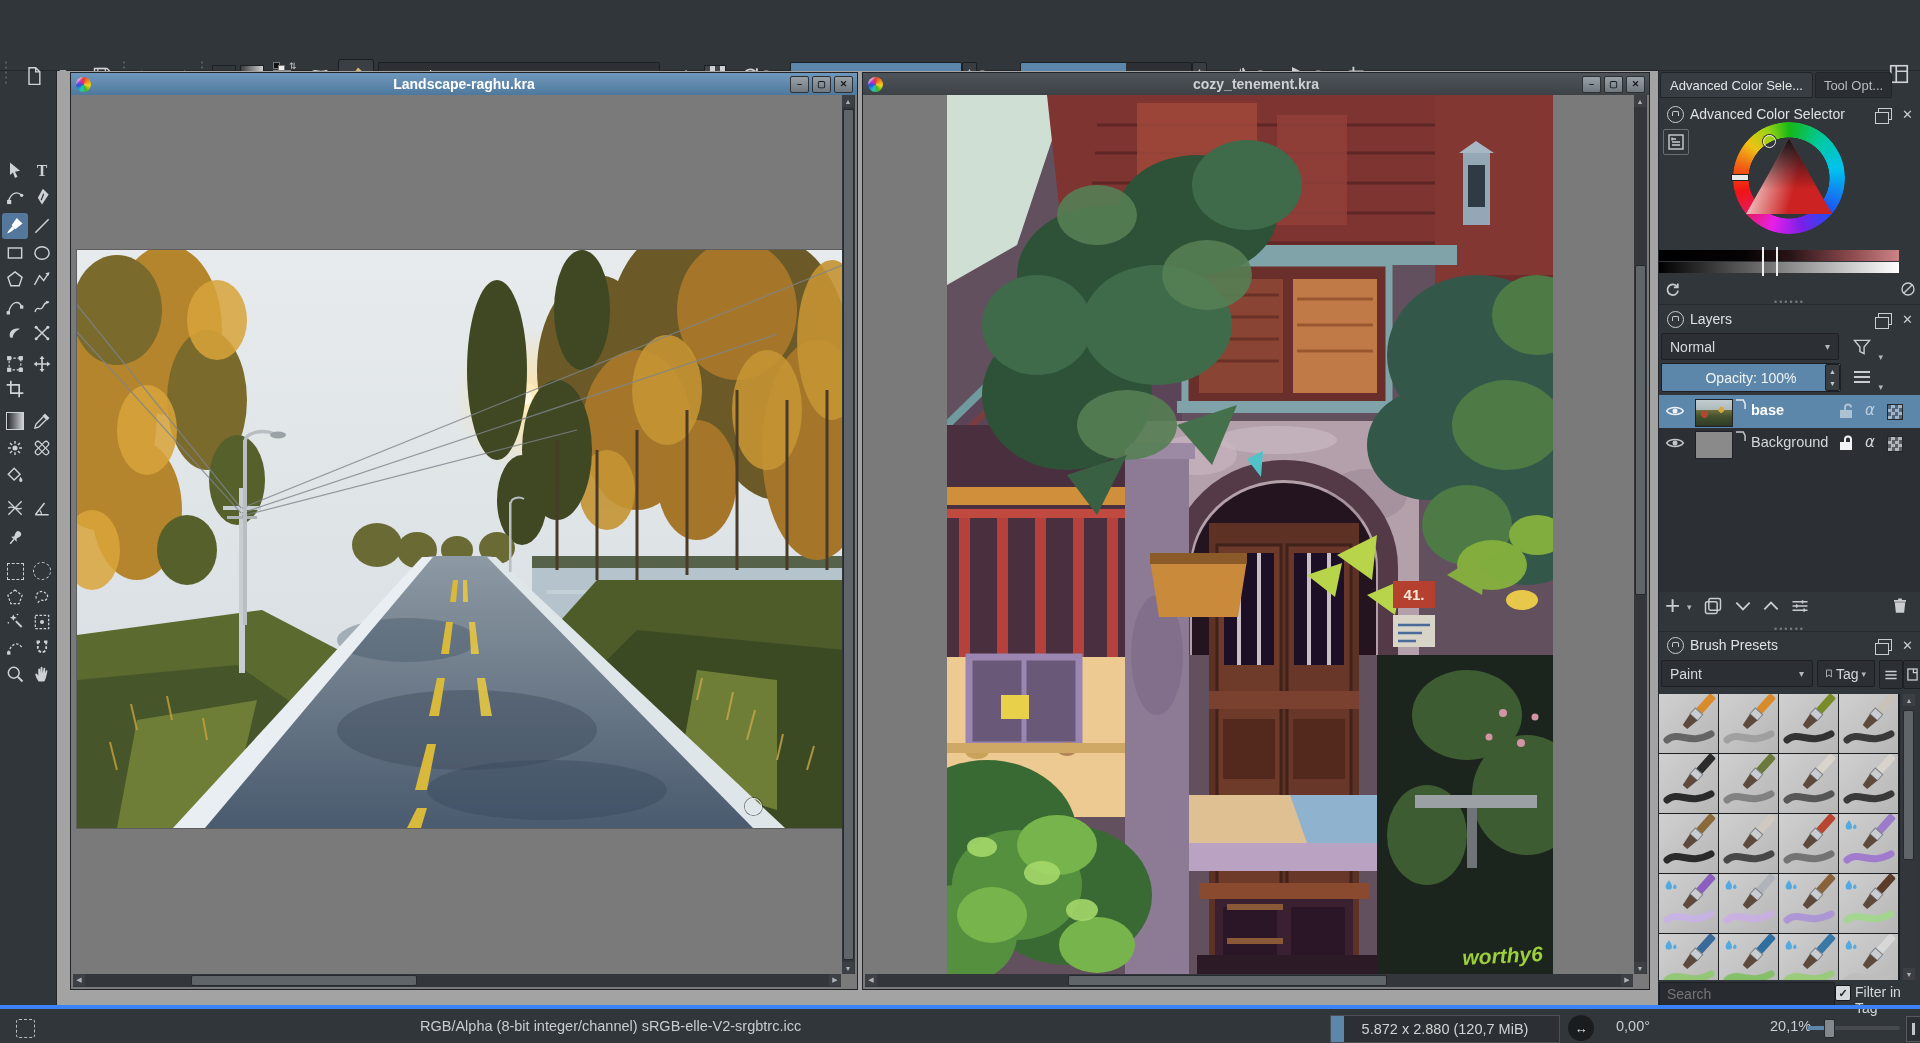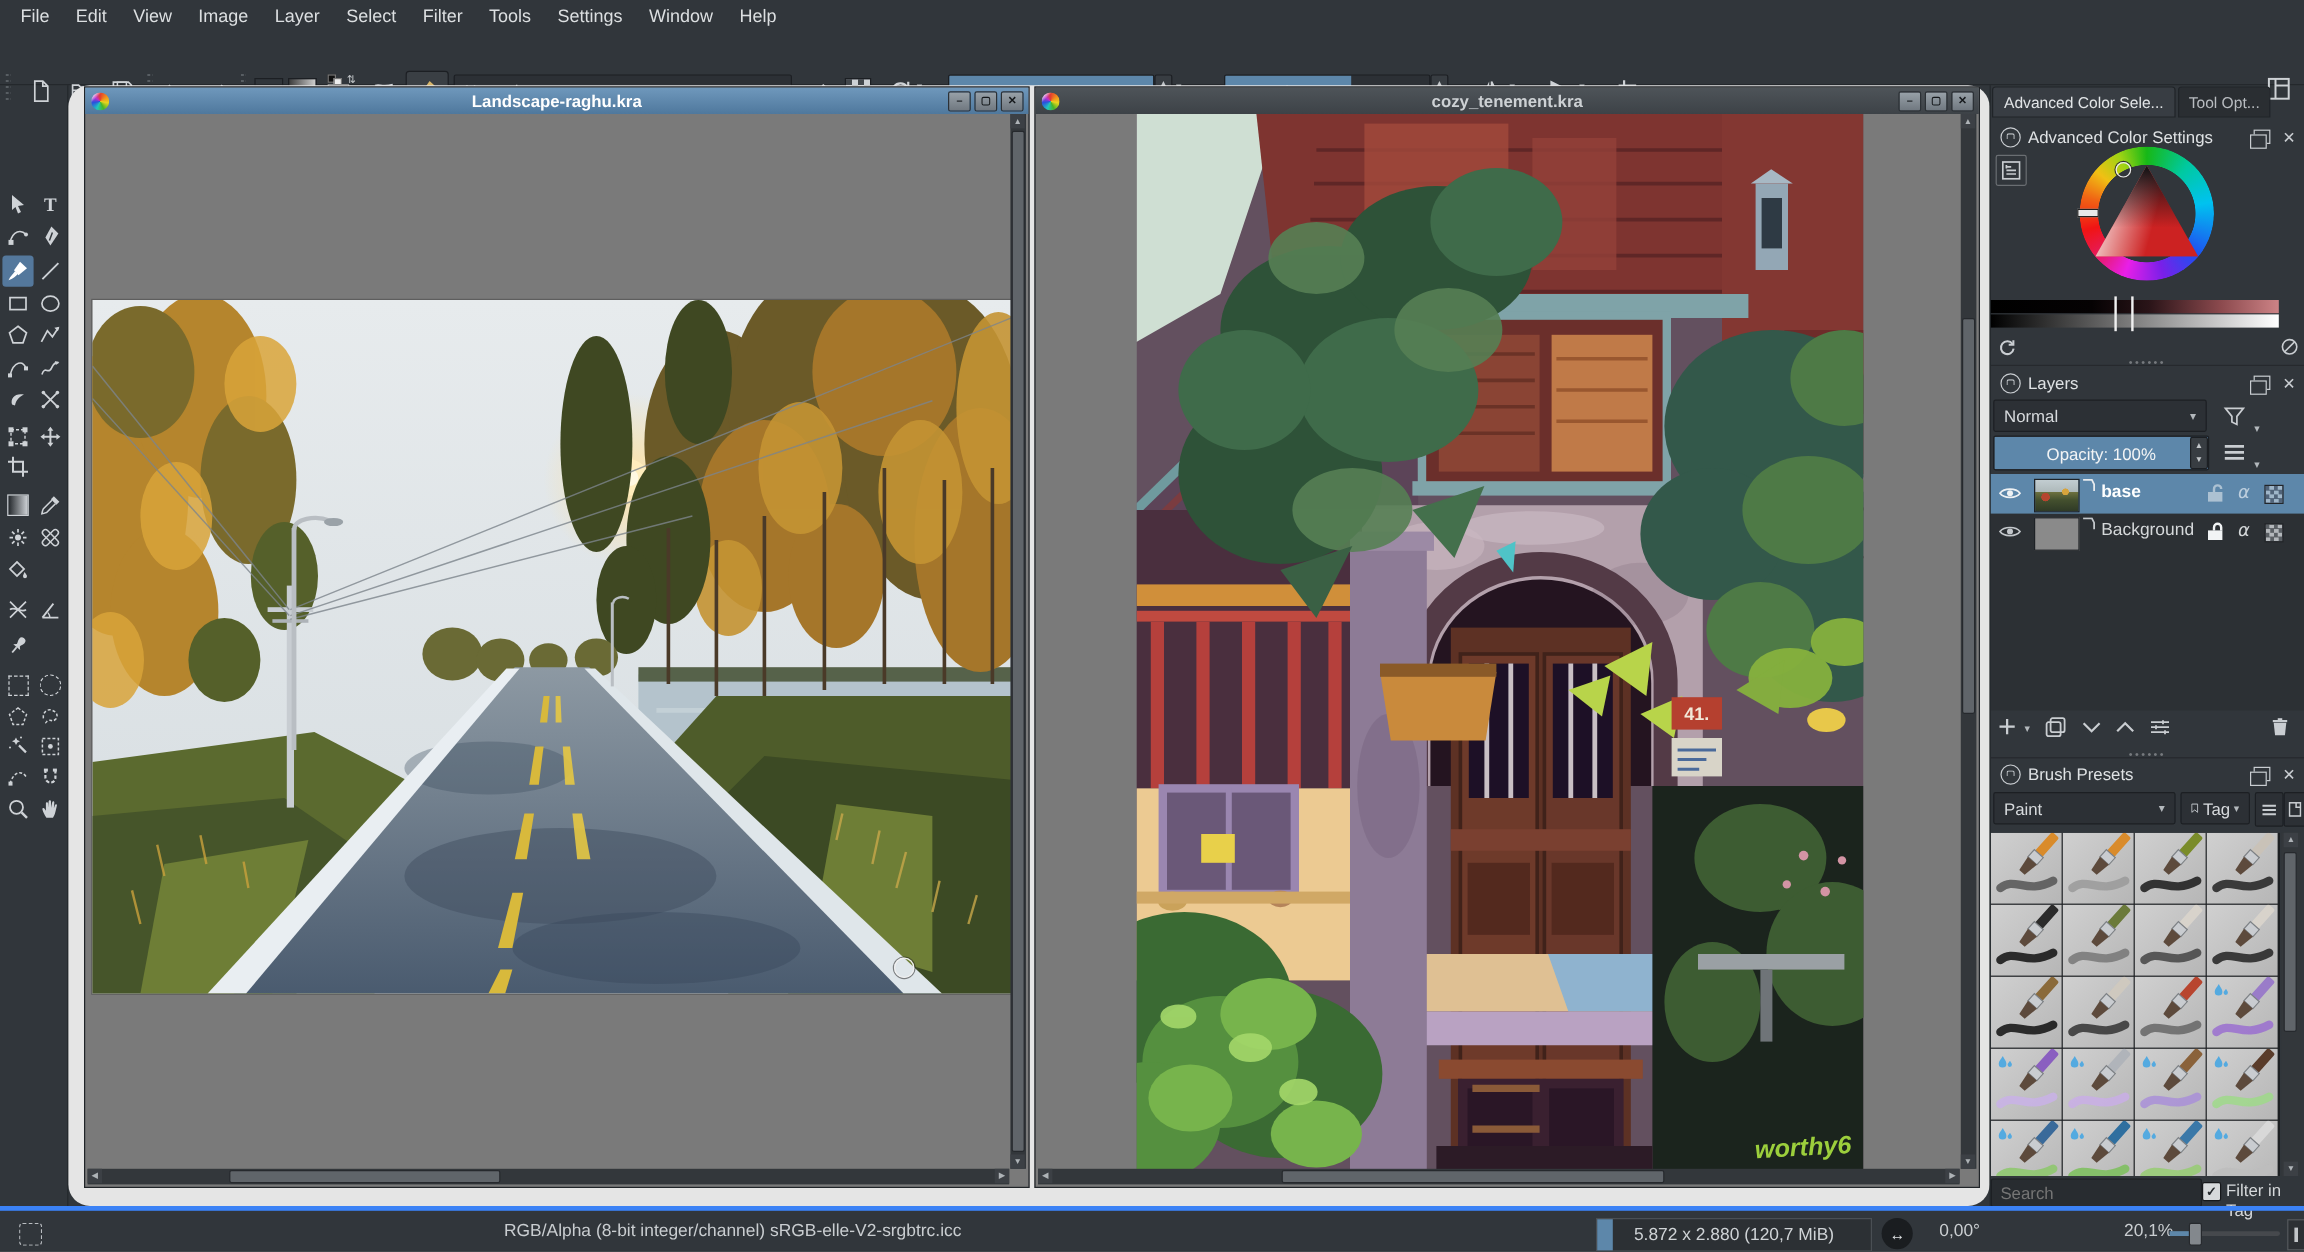--- a/index.html
+++ b/index.html
@@ -25,21 +25,21 @@
   .spin{width:13px;background:#383d42;border:1px solid #1c1f23;border-radius:2px;display:flex;flex-direction:column;}
   .spin div{flex:1;display:flex;align-items:center;justify-content:center;font-size:7px;color:#c2c6c9;}
   .mini-caret{font-size:9px;color:#b3b8bc;}
   
   #toolbox{left:0;top:71px;width:57px;height:934px;border-right:1px solid #24282c;box-sizing:border-box;}
   .tool{width:26px;height:26px;border-radius:3px;}
   .tool.sel{background:#54789c;}
   .dashed-sq{width:15px;height:15px;border:1.6px dashed #ced2d6;}
   .dashed-ci{width:16px;height:16px;border:1.6px dashed #ced2d6;border-radius:50%;}
   
-  #mdi{left:57px;top:71px;width:1601px;height:934px;background:#e5e5e5;border-radius:18px;}
+  #mdi{left:57px;top:71px;width:1601px;height:934px;background:#a3a3a3;}
   .win{position:absolute;background:#7a7a7a;border:1px solid #202428;box-sizing:border-box;}
   .titlebar{position:absolute;left:0;top:0;right:0;height:22px;display:flex;align-items:center;}
   .titlebar.active{background:linear-gradient(180deg,#6f98bc,#4f789d);}
   .titlebar.inactive{background:linear-gradient(180deg,#4e5459,#3d4247);}
   .titlebar .t{position:absolute;left:0;right:0;text-align:center;font-size:14px;font-weight:600;color:#fff;}
   .titlebar.inactive .t{color:#cdd1d4;}
   .kicon{width:15px;height:15px;margin-left:5px;border-radius:50%;position:relative;z-index:2;
     background:linear-gradient(135deg,rgba(255,255,255,.85) 12%,transparent 30%),
     conic-gradient(#e23e2e,#f08a1d 14%,#ead51e 28%,#49b425 43%,#1fc7c0 57%,#2a52dd 72%,#bf2ecc 86%,#e23e2e);}
   .wbtns{margin-left:auto;display:flex;gap:3px;margin-right:4px;z-index:2;}
@@ -70,33 +70,20 @@
   #brush-grid{display:grid;grid-template-columns:repeat(4,59px);grid-auto-rows:59px;gap:1px;background:#1c1f22;}
   
   #status{left:0;top:1005px;width:1920px;height:38px;border-top:4px solid #3b82f6;box-sizing:border-box;font-size:14.5px;color:#c9cdd0;}
   input{outline:none;}
 </style>
 </head>
 <body>
 
 <div id="app">
 
-  <div id="menubar" class="abs">
-      <span class="mi">File</span>
-      <span class="mi">Edit</span>
-      <span class="mi">View</span>
-      <span class="mi">Image</span>
-      <span class="mi">Layer</span>
-      <span class="mi">Select</span>
-      <span class="mi">Filter</span>
-      <span class="mi">Tools</span>
-      <span class="mi">Settings</span>
-      <span class="mi">Window</span>
-      <span class="mi">Help</span>
-    </div>
 
   <div id="toolbar" class="abs">
     <div class="abs grip" style="left:4px"></div>
     <div class="abs tbtn ico" style="left:20px">
       <svg width="20" height="20" viewBox="0 0 24 24">
           <path d="M6 2 H14 L19 7 V22 H6 Z M14 2 V7 H19" fill="none" stroke="#ced2d6" stroke-width="1.7"></path>
         </svg>
       </div>
     <div class="abs tbtn ico" style="left:54px">
       <svg width="20" height="20" viewBox="0 0 24 24">
@@ -817,21 +804,21 @@
 
     <div class="tab on" style="left:1px;width:153px;">
         <span>Advanced Color Sele...</span>
       </div>
     <div class="tab off" style="left:156px;width:77px;">
         <span>Tool Opt...</span>
       </div>
 
     <div class="phead" style="left:8px;top:31px;width:246px;">
       <span class="lockci"></span>
-      <span>Advanced Color Settings</span>
+      <span>Advanced Color Selector</span>
       <span class="floatico" style="margin-left:auto;"></span>
       <span class="xico">✕</span>
     </div>
     <div class="abs ico" style="left:4px;top:58px;width:24px;height:24px;border:1px solid #6a6e72;border-radius:2px;">
       <svg width="16" height="16" viewBox="0 0 16 16">
           <rect x="1" y="1" width="14" height="14" fill="none" stroke="#c9cdd1" stroke-width="1.4"></rect>
           <path d="M4 5 h4 M4 8 h8 M4 11 h8" stroke="#c9cdd1" stroke-width="1.4"></path>
           <path d="M4 3.5 v3" stroke="#c9cdd1" stroke-width="1.4"></path>
         </svg>
       </div>

